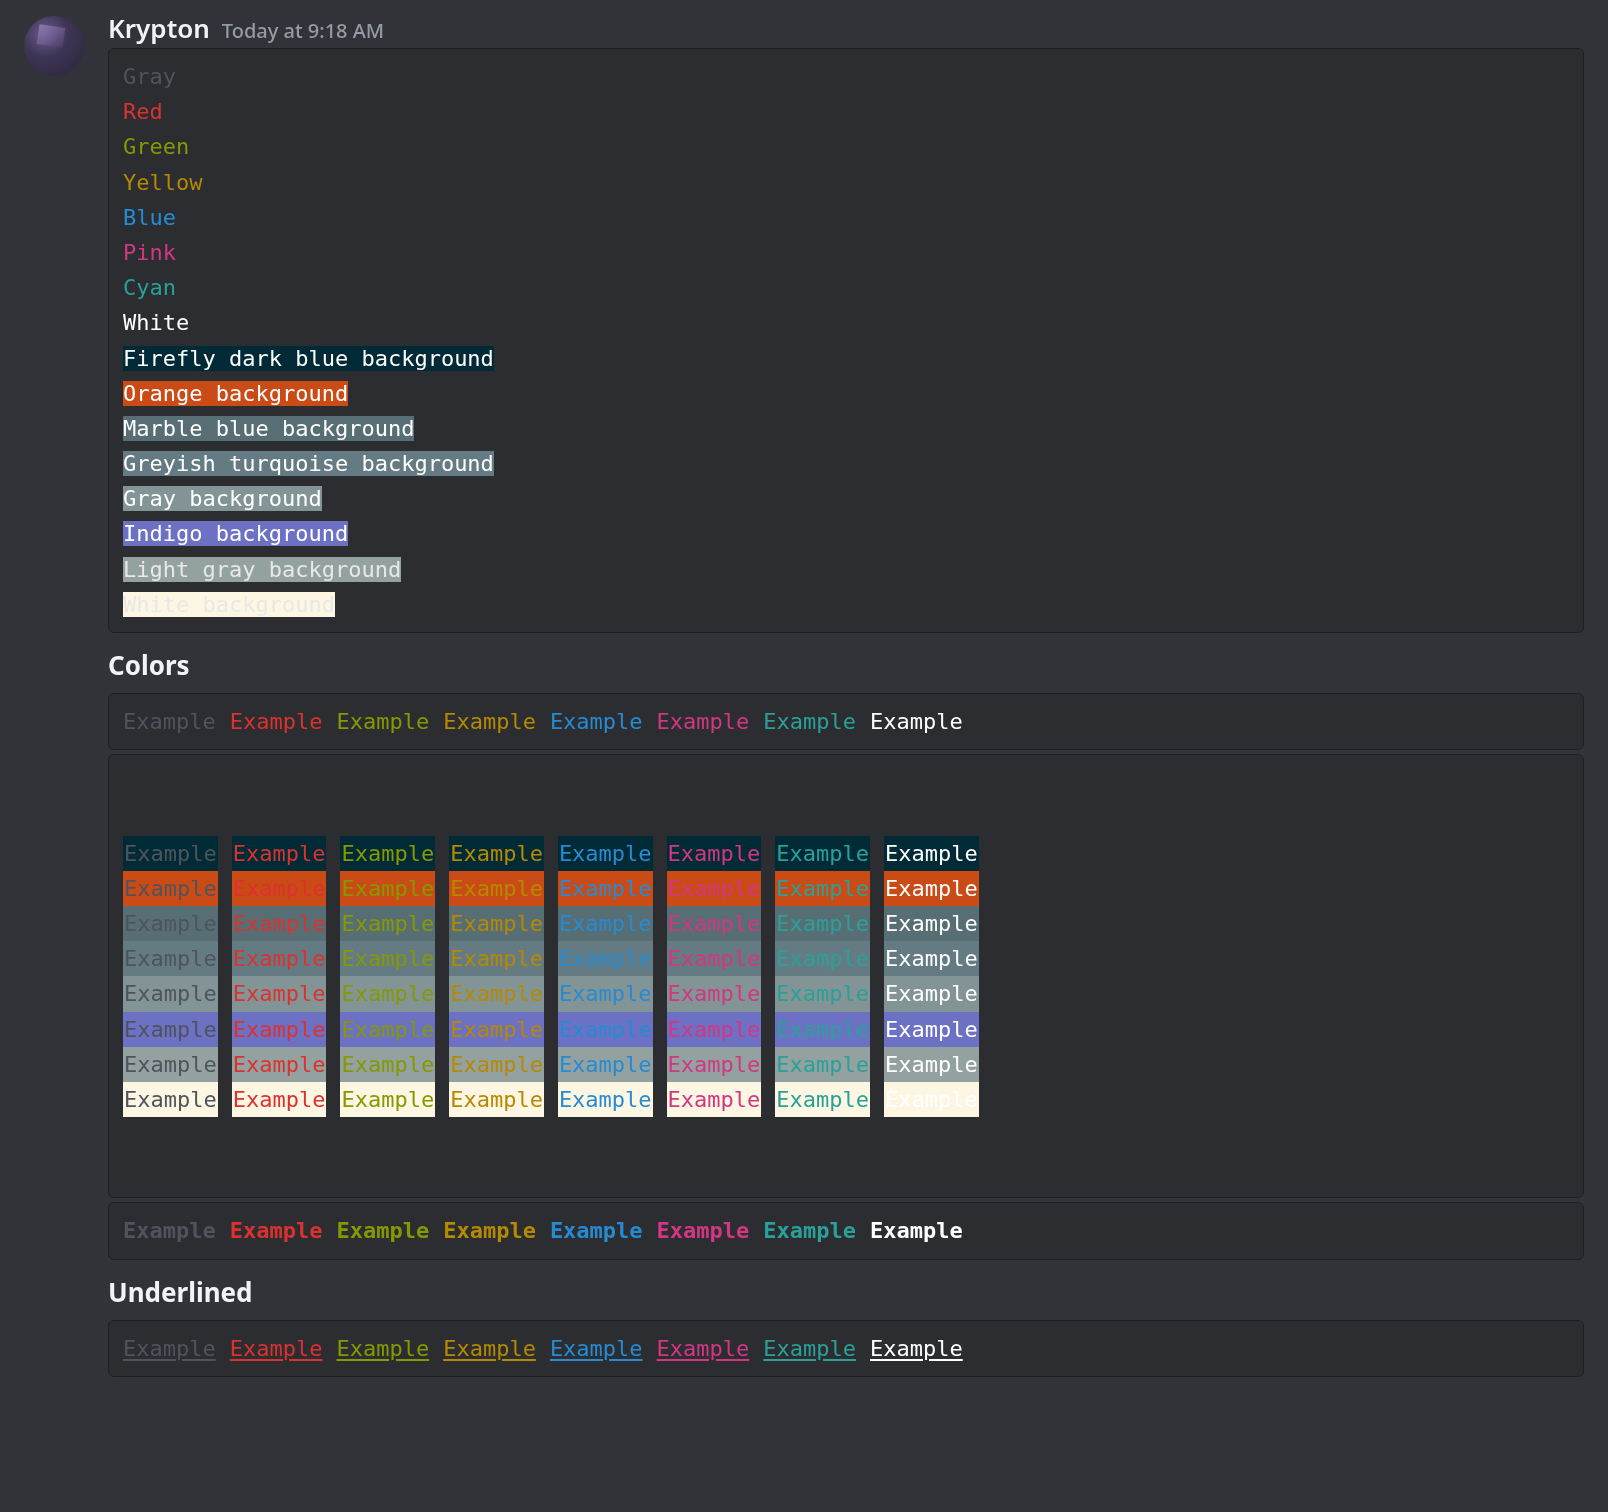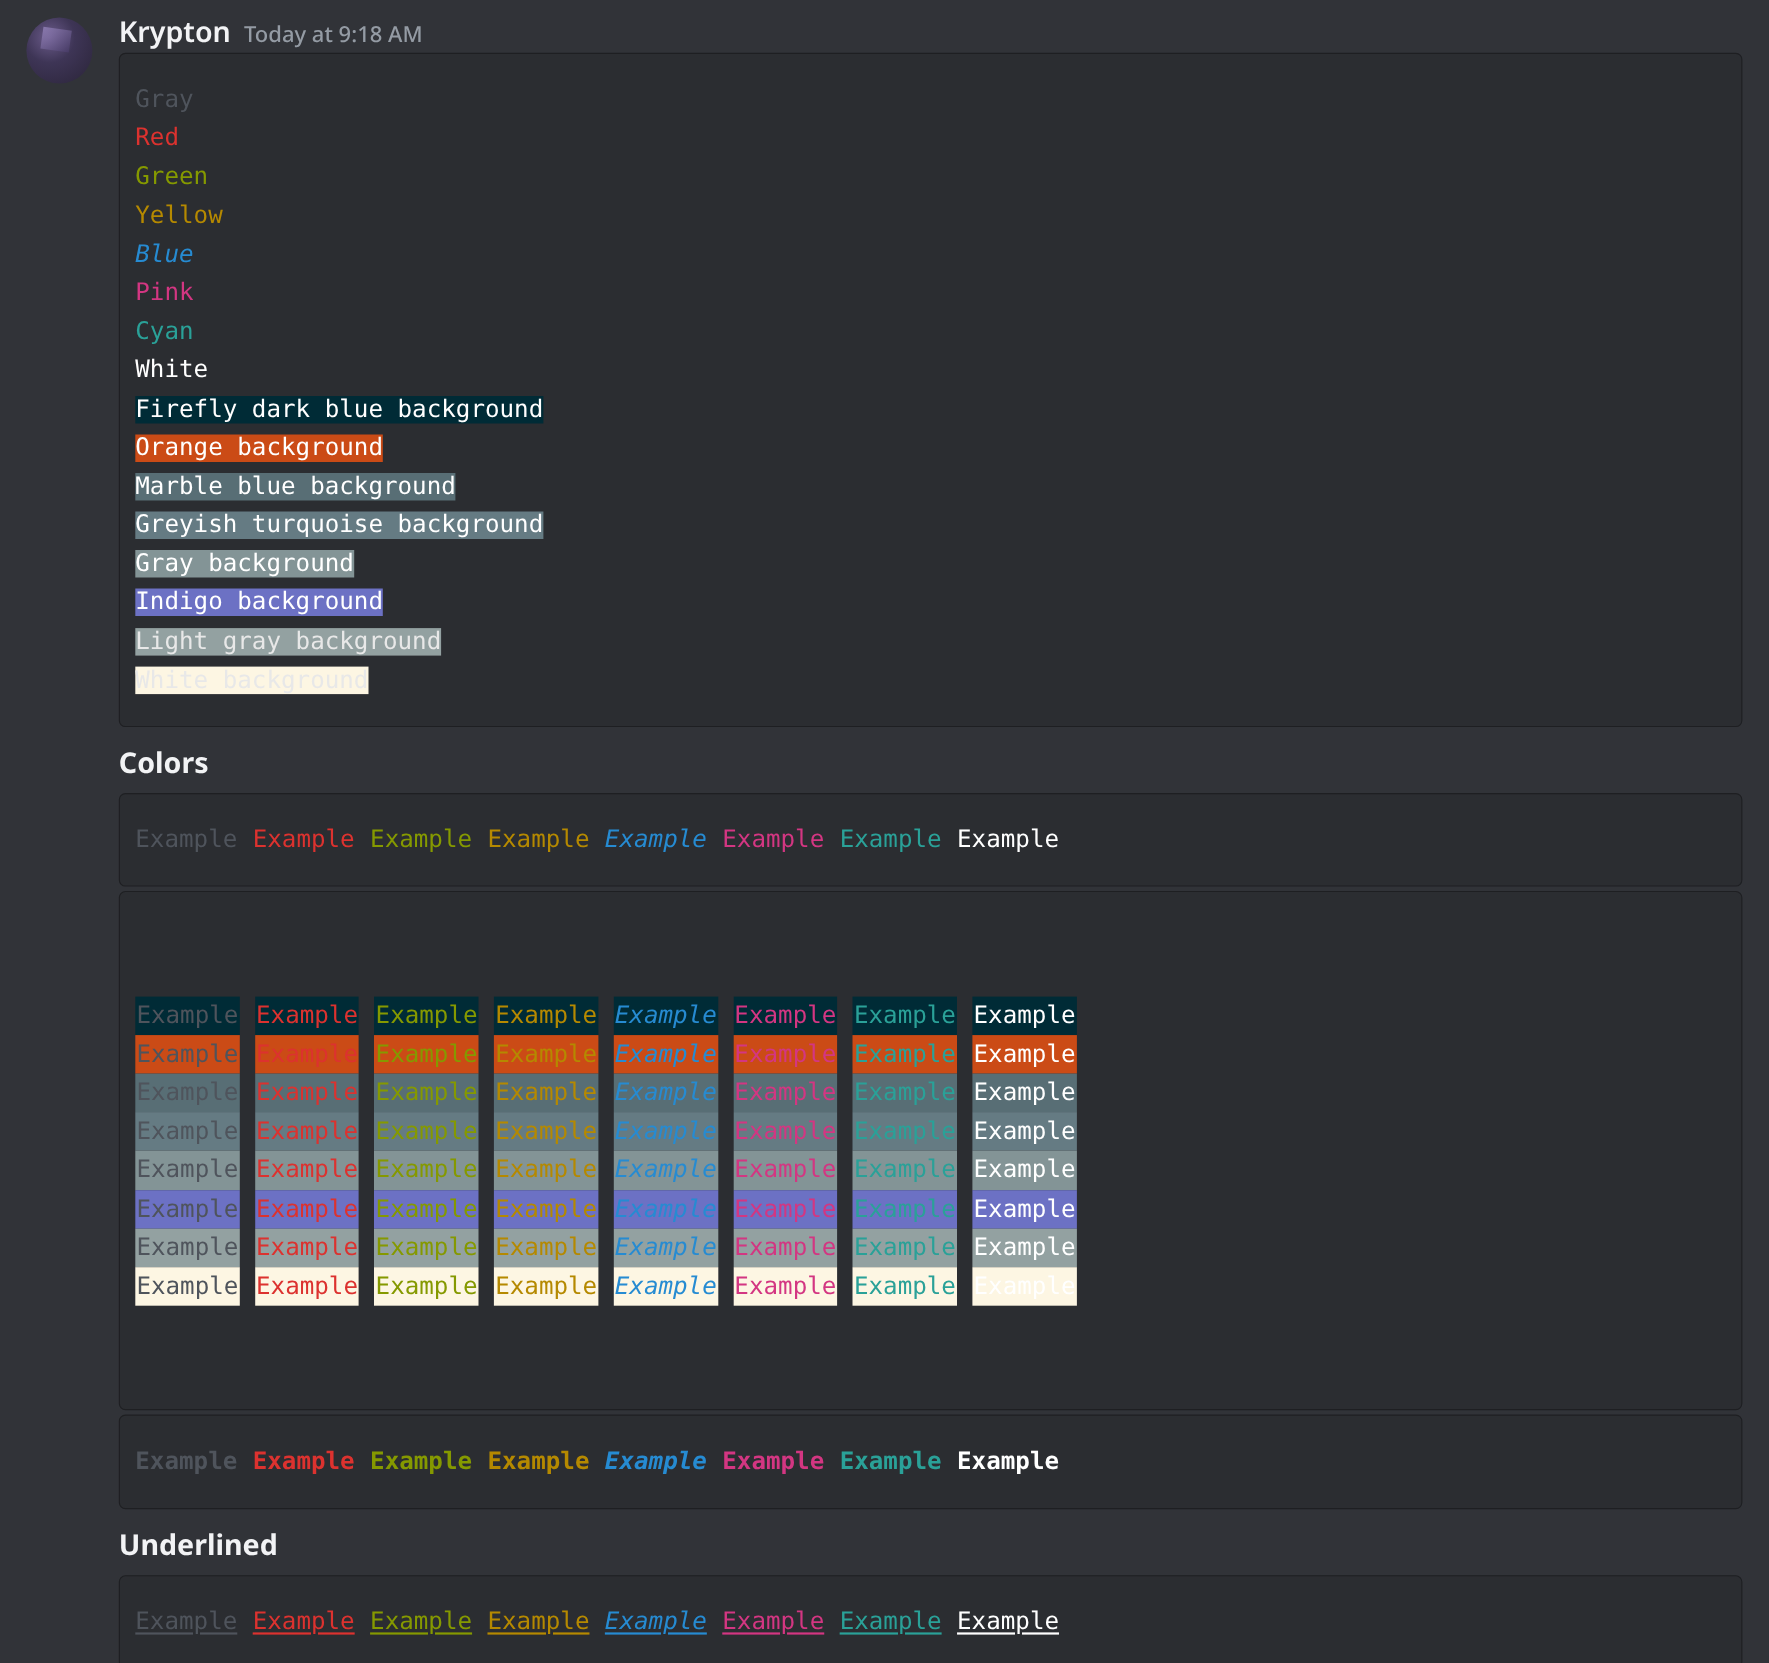--- a/index.html
+++ b/index.html
@@ -36,21 +36,21 @@
   .timestamp { color: #949ba4; font-size: 20px; font-weight: 500;}
   h3.section {
     color: #f2f3f5; font-weight: 700; font-size: 26px;
     margin-top: 6px; margin-bottom: 10px;
   }
   h3.section.tight { margin-top: 14px; }
   .codeblock {
     background: #2b2d31;
     border: 1px solid #1e1f22;
     border-radius: 6px;
-    padding: 24px 14px;
+    padding: 10px 14px;
     font-family: Consolas, "Andale Mono WT", "Andale Mono", "Lucida Console", "Lucida Sans Typewriter", "DejaVu Sans Mono", "Bitstream Vera Sans Mono", "Liberation Mono", "Nimbus Mono L", Monaco, "Courier New", Courier, monospace;
     font-size: 22px;
     line-height: 1.6;
     white-space: pre;
     overflow-x: auto;
     margin-bottom: 4px;
   }
   .codeblock .line { display: block; }
   .grid-rows { display: flex; flex-direction: column; gap: 0px; }
   .grid-row { display: flex; gap: 14px; }
@@ -61,21 +61,21 @@
     padding: 0 1px;
   }
   .inline-row span { margin-right: 14px; }
   .bold span { font-weight: 700; }
   .underline span { text-decoration: underline; text-underline-offset: 3px;}
   
   .fg0 { color:#4f545c; }           
   .fg1 { color:#dc322f; }           
   .fg2 { color:#859900; }           
   .fg3 { color:#b58900; }           
-  .fg4 { color:#268bd2;font-style:italic; }           
+  .fg4 { color:#268bd2; }           
   .fg5 { color:#d33682; }           
   .fg6 { color:#2aa198; }           
   .fg7 { color:#ffffff; }           
   .bg0 { background:#002b36; }      
   .bg1 { background:#cb4b16; }      
   .bg2 { background:#586e75; }      
   .bg3 { background:#657b83; }      
   .bg4 { background:#839496; }      
   .bg5 { background:#6c71c4; }      
   .bg6 { background:#93a1a1; }      

